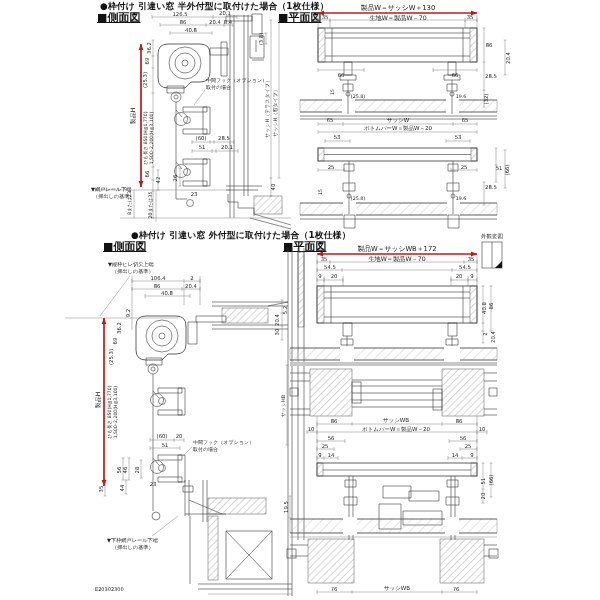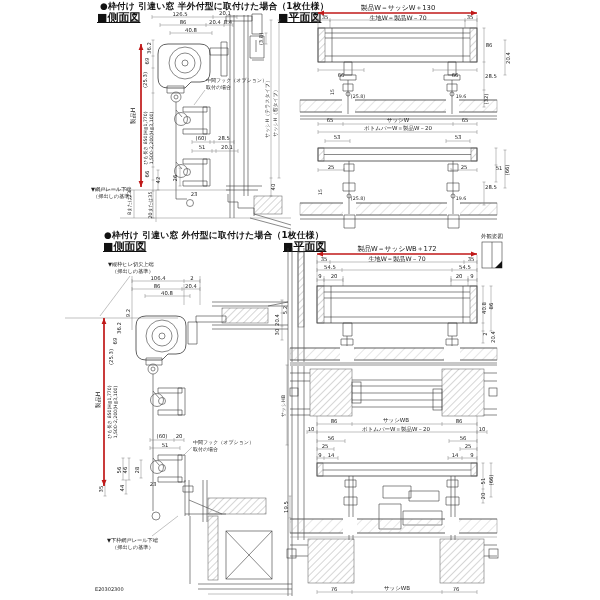--- a/index.html
+++ b/index.html
@@ -18,21 +18,21 @@
   .wf{fill:#fff;stroke:none;}
 </style>
 </head>
 <body>
 
 <div class="canvas">
 
   <div class="hdr title" style="left:100px;top:1px">●枠付け 引違い窓 半外付型に取付けた場合（1枚仕様）</div>
   <div class="hdr viewlbl" style="left:97px;top:10px">■側面図</div>
   <div class="hdr viewlbl" style="left:278px;top:10px">■平面図</div>
-  <div class="hdr title" style="left:104px;top:230px">●枠付け 引違い窓 外付型に取付けた場合（1枚仕様）</div>
+  <div class="hdr title" style="left:131px;top:230px">●枠付け 引違い窓 外付型に取付けた場合（1枚仕様）</div>
   <div class="hdr viewlbl" style="left:103px;top:239px">■側面図</div>
   <div class="hdr viewlbl" style="left:283px;top:239px">■平面図</div>
 
   <svg id="drawing" width="600" height="600" viewBox="0 0 600 600">
     <defs>
       <pattern id="hA" width="5" height="5" patternUnits="userSpaceOnUse" patternTransform="rotate(45)">
         <line x1="0" y1="0" x2="0" y2="5" stroke="#999" stroke-width="0.8"></line>
       </pattern>
       <pattern id="hB" width="7" height="7" patternUnits="userSpaceOnUse" patternTransform="rotate(45)">
         <line x1="0" y1="0" x2="0" y2="7" stroke="#b5b5b5" stroke-width="0.7"></line>

